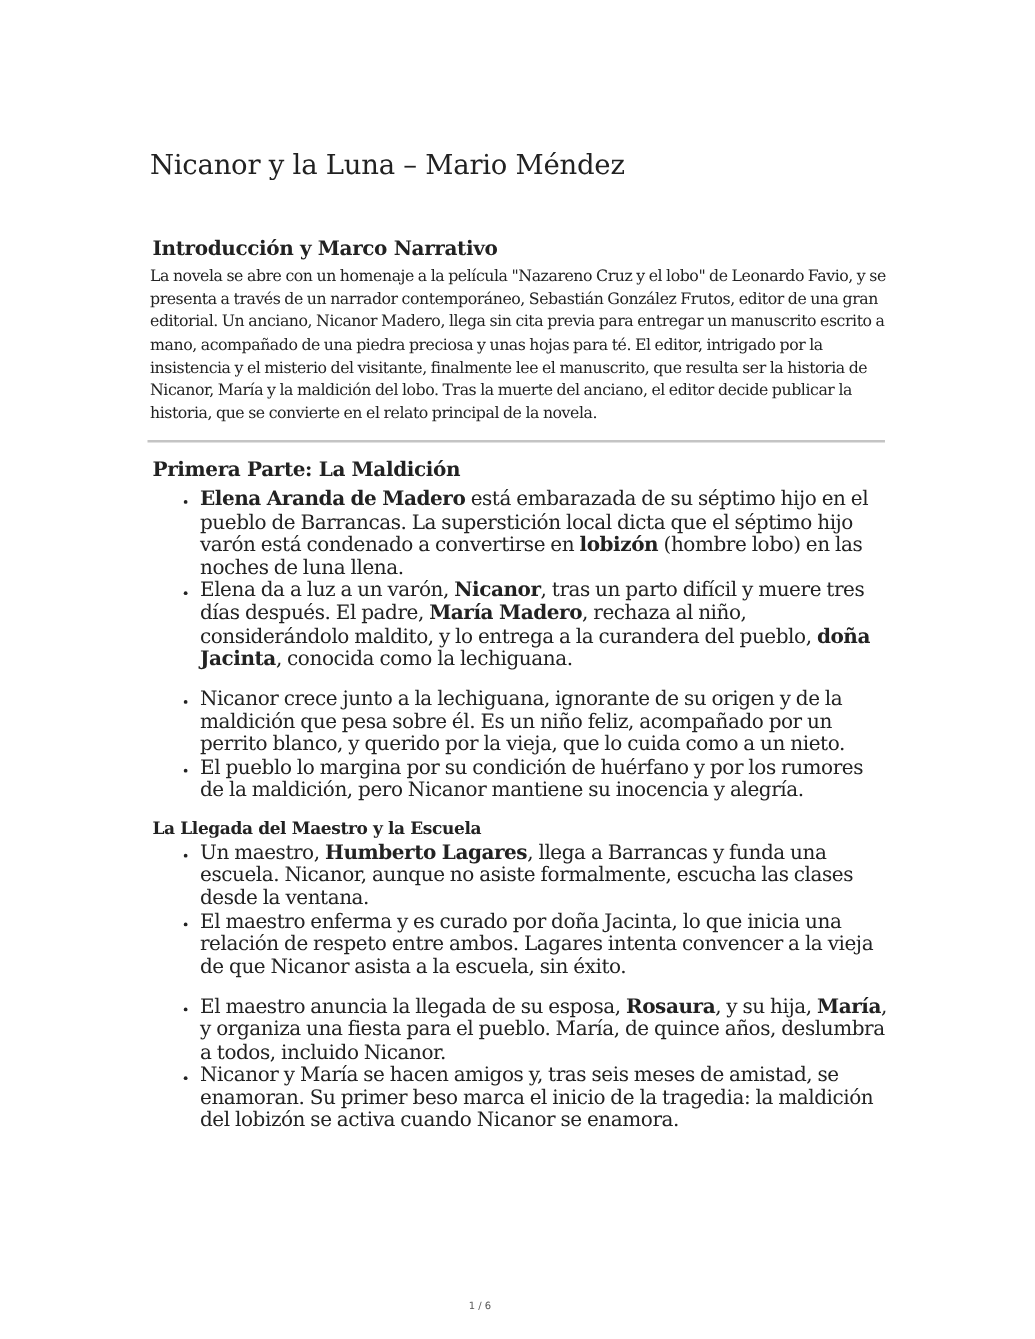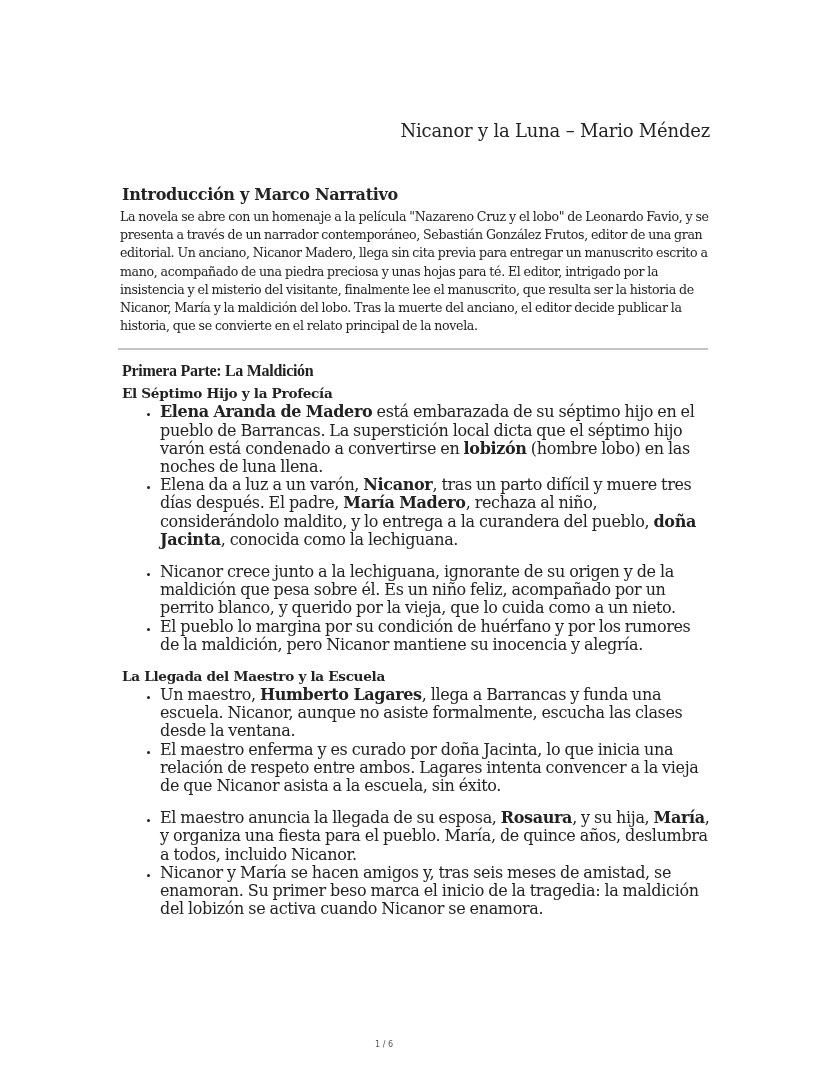--- a/index.html
+++ b/index.html
@@ -3,21 +3,21 @@
 <meta charset="utf-8">
 <style>
   html, body { margin: 0; padding: 0; background: #ffffff; }
   body {
     width: 828px; height: 1071px; position: relative; overflow: hidden;
     font-family: "DejaVu Serif", "Liberation Serif", serif;
     color: #222222;
   }
   .page { position: absolute; left: 120px; top: 120px; width: 590px; }
   .title {
-    text-align: right; font-size: 18px; font-weight: normal;
+    text-align: left; font-size: 22px; font-weight: normal;
     color: #222; margin: 0 0 6px 0; letter-spacing: -0.2px;
     font-family: "DejaVu Serif", serif;
   }
   h2 {
     font-size: 16px; font-weight: bold; margin: 0 0 4px 2px;
     color: #222; letter-spacing: -0.3px;
   }
   h3 {
     font-size: 13.6px; font-weight: bold; margin: 0 0 2px 2px;
     color: #222; letter-spacing: -0.3px;
@@ -32,21 +32,21 @@
   }
   ul {
     margin: 0 0 14px 0; padding-left: 40px;
     font-size: 16px; line-height: 18.2px;
     letter-spacing: -0.35px; word-spacing: -0.5px;
   }
   ul li { margin: 0; padding-left: 0; }
   ul li::marker { font-size: 11px; }
   b { font-weight: bold; }
   .section { margin-bottom: 0; margin-top: 44px; }
-  .h2-part { margin-top: 0; margin-bottom: 5px; font-family: Liberation Serif, serif; }
+  .h2-part { margin-top: 0; margin-bottom: 5px; }
   .footer {
     position: absolute; left: 0; width: 768px; top: 1040px;
     text-align: center; font-size: 8px; color: #555;
     font-family: "DejaVu Sans", sans-serif;
   }
 </style>
 </head>
 <body>
 
 <div class="page">
@@ -54,21 +54,20 @@
 
   <div class="section">
     <h2>Introducción y Marco Narrativo</h2>
     <p class="body">La novela se abre con un homenaje a la película "Nazareno Cruz y el lobo" de Leonardo Favio, y se presenta a través de un narrador contemporáneo, Sebastián González Frutos, editor de una gran editorial. Un anciano, Nicanor Madero, llega sin cita previa para entregar un manuscrito escrito a mano, acompañado de una piedra preciosa y unas hojas para té. El editor, intrigado por la insistencia y el misterio del visitante, finalmente lee el manuscrito, que resulta ser la historia de Nicanor, María y la maldición del lobo. Tras la muerte del anciano, el editor decide publicar la historia, que se convierte en el relato principal de la novela.</p>
   </div>
 
   <hr class="divider">
 
   <h2 class="h2-part">Primera Parte: La Maldición</h2>
 
-  <h3>El Séptimo Hijo y la Profecía</h3>
   <ul>
     <li><b>Elena Aranda de Madero</b><span> está embarazada de su séptimo hijo en el pueblo de Barrancas. La superstición local dicta que el séptimo hijo varón está condenado a convertirse en </span><b>lobizón</b><span> (hombre lobo) en las noches de luna llena.</span></li>
     <li><span>Elena da a luz a un varón, </span><b>Nicanor</b><span>, tras un parto difícil y muere tres días después. El padre, </span><b>María Madero</b><span>, rechaza al niño, considerándolo maldito, y lo entrega a la curandera del pueblo, </span><b>doña Jacinta</b><span>, conocida como la lechiguana.</span></li>
   </ul>
 
   <ul>
     <li><span>Nicanor crece junto a la lechiguana, ignorante de su origen y de la maldición que pesa sobre él. Es un niño feliz, acompañado por un perrito blanco, y querido por la vieja, que lo cuida como a un nieto.</span></li>
     <li><span>El pueblo lo margina por su condición de huérfano y por los rumores de la maldición, pero Nicanor mantiene su inocencia y alegría.</span></li>
   </ul>
 

